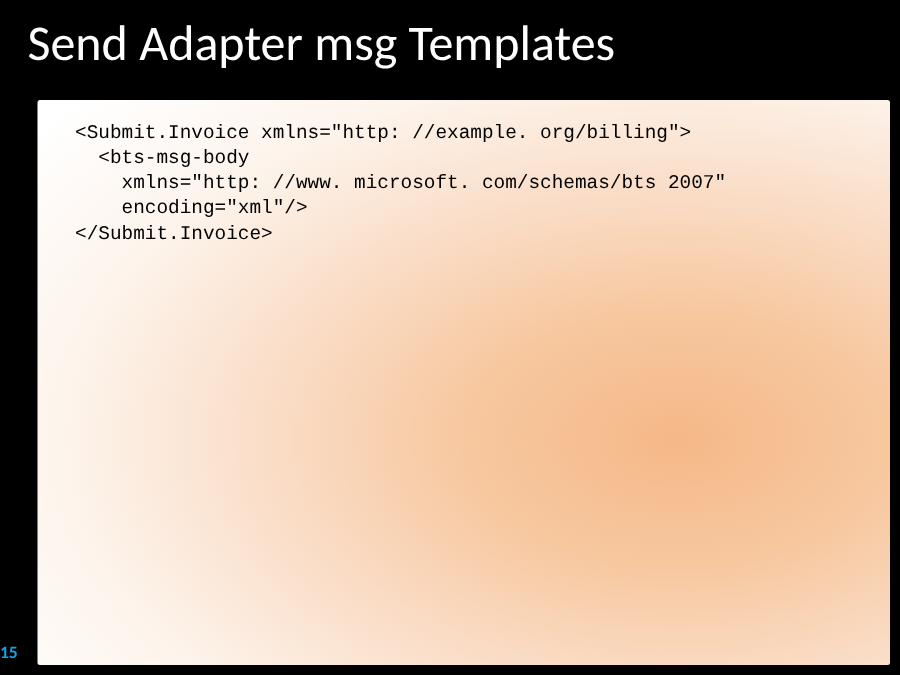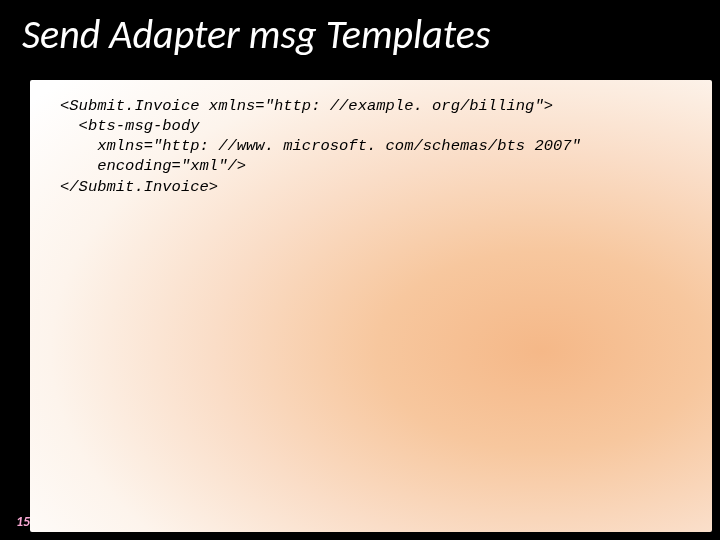--- a/index.html
+++ b/index.html
@@ -9,21 +9,20 @@
     background: #000;
     font-family: Calibri, Arial, sans-serif;
     overflow: hidden;
     position: relative;
   }
   .slide {
     width: 720px;
     height: 540px;
     position: relative;
     background: #000;
-    font-style: italic;
   }
   .content-area {
     position: absolute;
     top: 80px;
     left: 30px;
     right: 8px;
     bottom: 8px;
     background: radial-gradient(ellipse 120% 110% at 75% 60%, #f5b888 0%, #f7c79e 20%, #faddc7 40%, #fdf4ec 60%, #ffffff 80%);
     border-radius: 2px;
   }
@@ -44,22 +43,22 @@
     right: 30px;
     font-family: Consolas, "Courier New", monospace;
     font-size: 15.5px;
     line-height: 1.3;
     color: #000;
     white-space: pre;
   }
   .page-number {
     position: absolute;
     bottom: 10px;
-    left: 16px;
-    color: #f9a8d4;
+    left: 0;
+    color: #0ea5e9;
     font-size: 14px;
     font-weight: bold;
     z-index: 2;
   }
 </style>
 </head>
 <body>
 
 <div class="slide">
   <div class="title">Send Adapter msg Templates</div>

